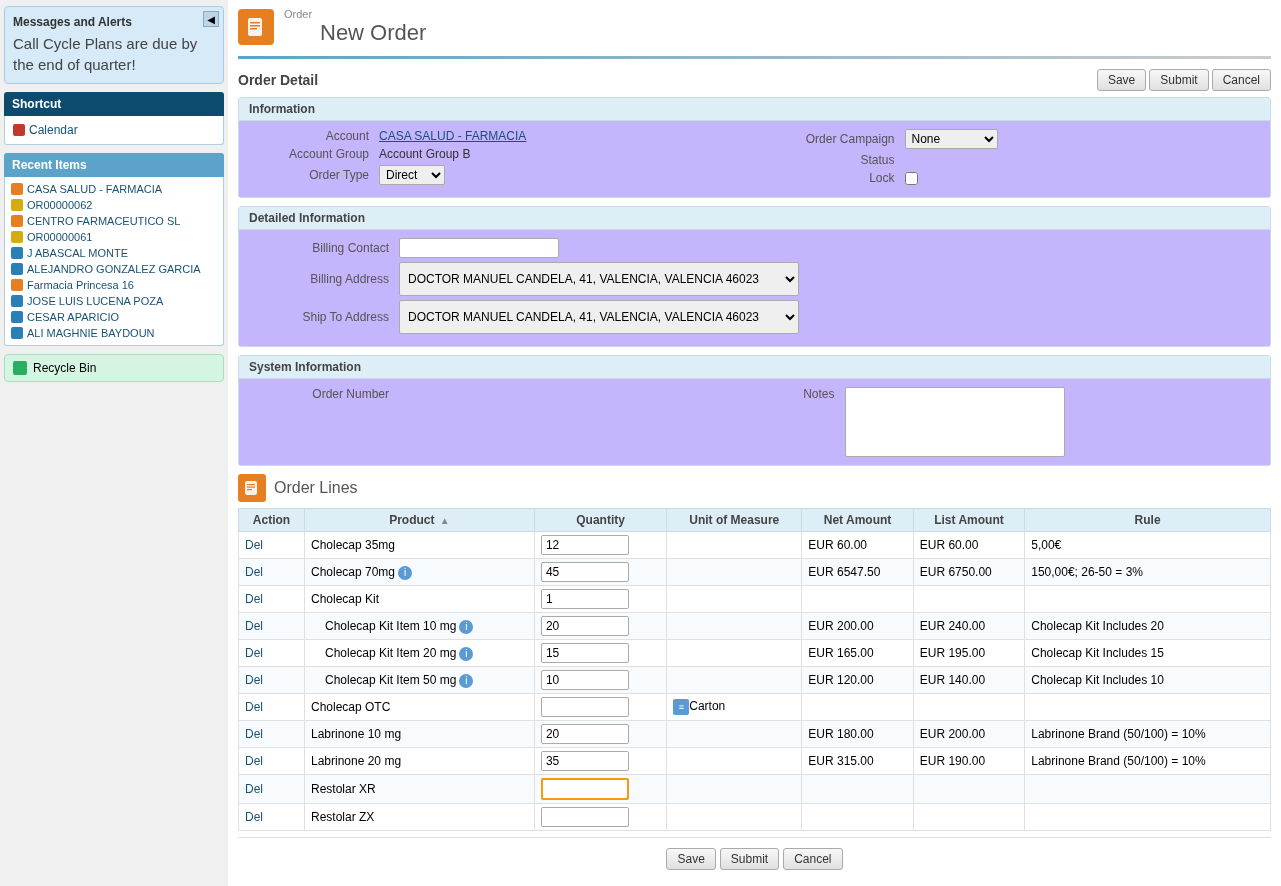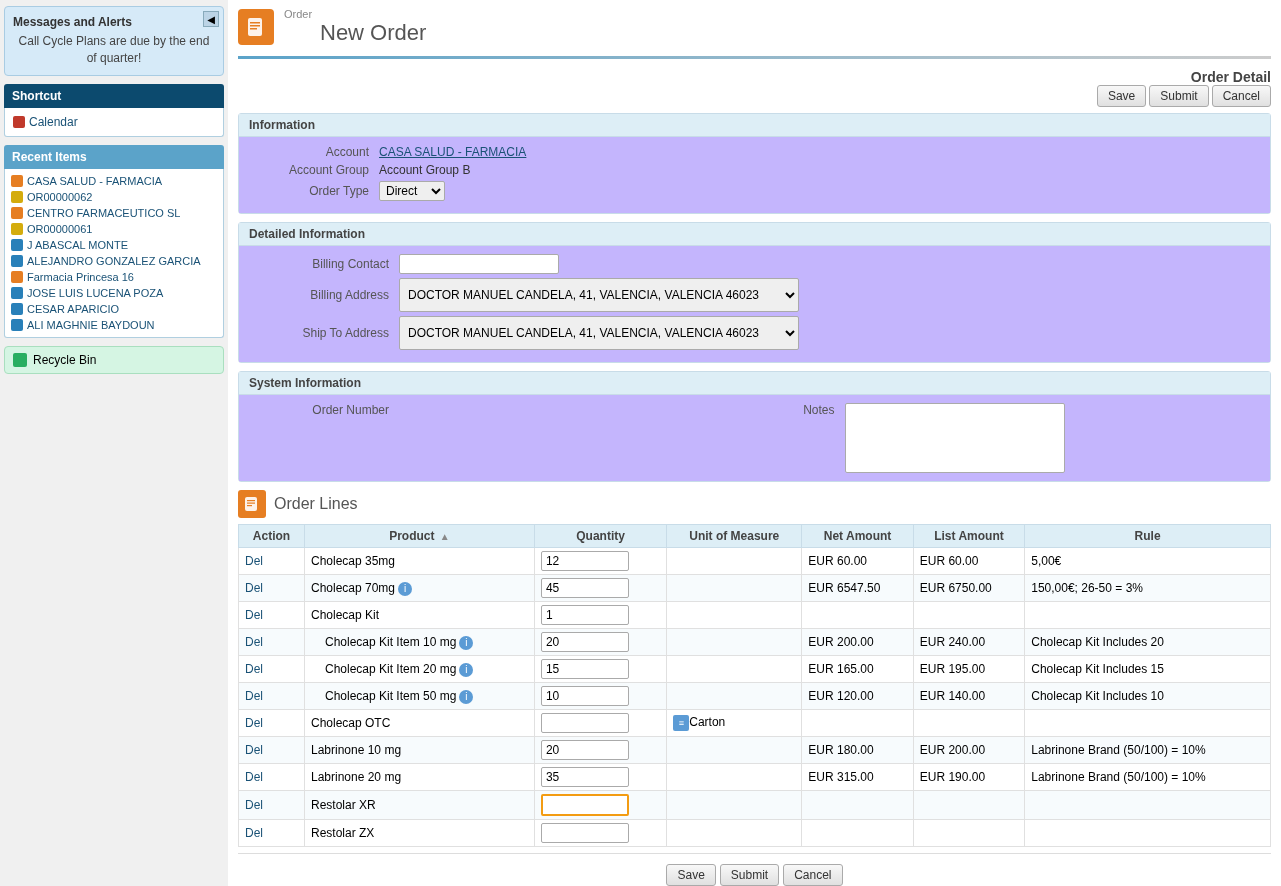--- a/index.html
+++ b/index.html
@@ -24,24 +24,23 @@
       padding: 8px;
       position: relative;
     }
     .messages-box .section-title {
       font-weight: bold;
       font-size: 12px;
       color: #333;
       margin-bottom: 4px;
     }
     .messages-box .msg-text {
-      font-size: 12px;
+      font-size: 15px;
       color: #444;
       line-height: 1.4;
-      text-align: center;
     }
     .collapse-btn {
       position: absolute;
       top: 4px; right: 4px;
       width: 16px; height: 16px;
       background: #bcd4e6;
       border: 1px solid #8ab;
       cursor: pointer;
       font-size: 10px;
       display: flex; align-items: center; justify-content: center;
@@ -130,23 +129,22 @@
     }
     .page-header-text .page-label {
       font-size: 11px; color: #888;
     }
     .page-header-text .page-title {
       font-size: 22px; color: #555; font-weight: normal; margin-left: 36px;
     }
 
     .divider { height: 3px; background: linear-gradient(to right, #5ba3c9, #ccc); margin-bottom: 10px; }
     .panel-title-row {
-      display: flex; align-items: flex-end; justify-content: space-between;
+      display: flex; align-items: center; justify-content: space-between;
       margin-bottom: 6px;
-      flex-direction: column;
     }
     .order-detail-title {
       font-size: 14px; font-weight: bold; color: #444;
     }
     .btn-group { display: flex; gap: 3px; }
     .btn {
       padding: 3px 10px;
       border: 1px solid #aaa;
       background: linear-gradient(to bottom, #f8f8f8, #e0e0e0);
       cursor: pointer;
@@ -408,20 +406,37 @@
           </div>
           <div class="form-row">
             <span class="form-label">Order Type</span>
             <select>
               <option>Direct</option>
               <option>Indirect</option>
             </select>
           </div>
         </div>
 
+        <div style="flex:1;">
+          <div class="form-row">
+            <span class="form-label">Order Campaign</span>
+            <select>
+              <option>None</option>
+              <option>Campaign A</option>
+            </select>
+          </div>
+          <div class="form-row">
+            <span class="form-label">Status</span>
+            <span class="form-value"></span>
+          </div>
+          <div class="form-row">
+            <span class="form-label">Lock</span>
+            <input type="checkbox" style="">
+          </div>
+        </div>
       </div>
     </div>
   </div>
 
   <div class="info-section">
     <div class="info-section-header">Detailed Information</div>
     <div class="info-section-body">
       <div class="form-row">
         <span class="form-label" style="min-width:140px;">Billing Contact</span>
         <input type="text" class="billing-contact-input" value="" style="">

